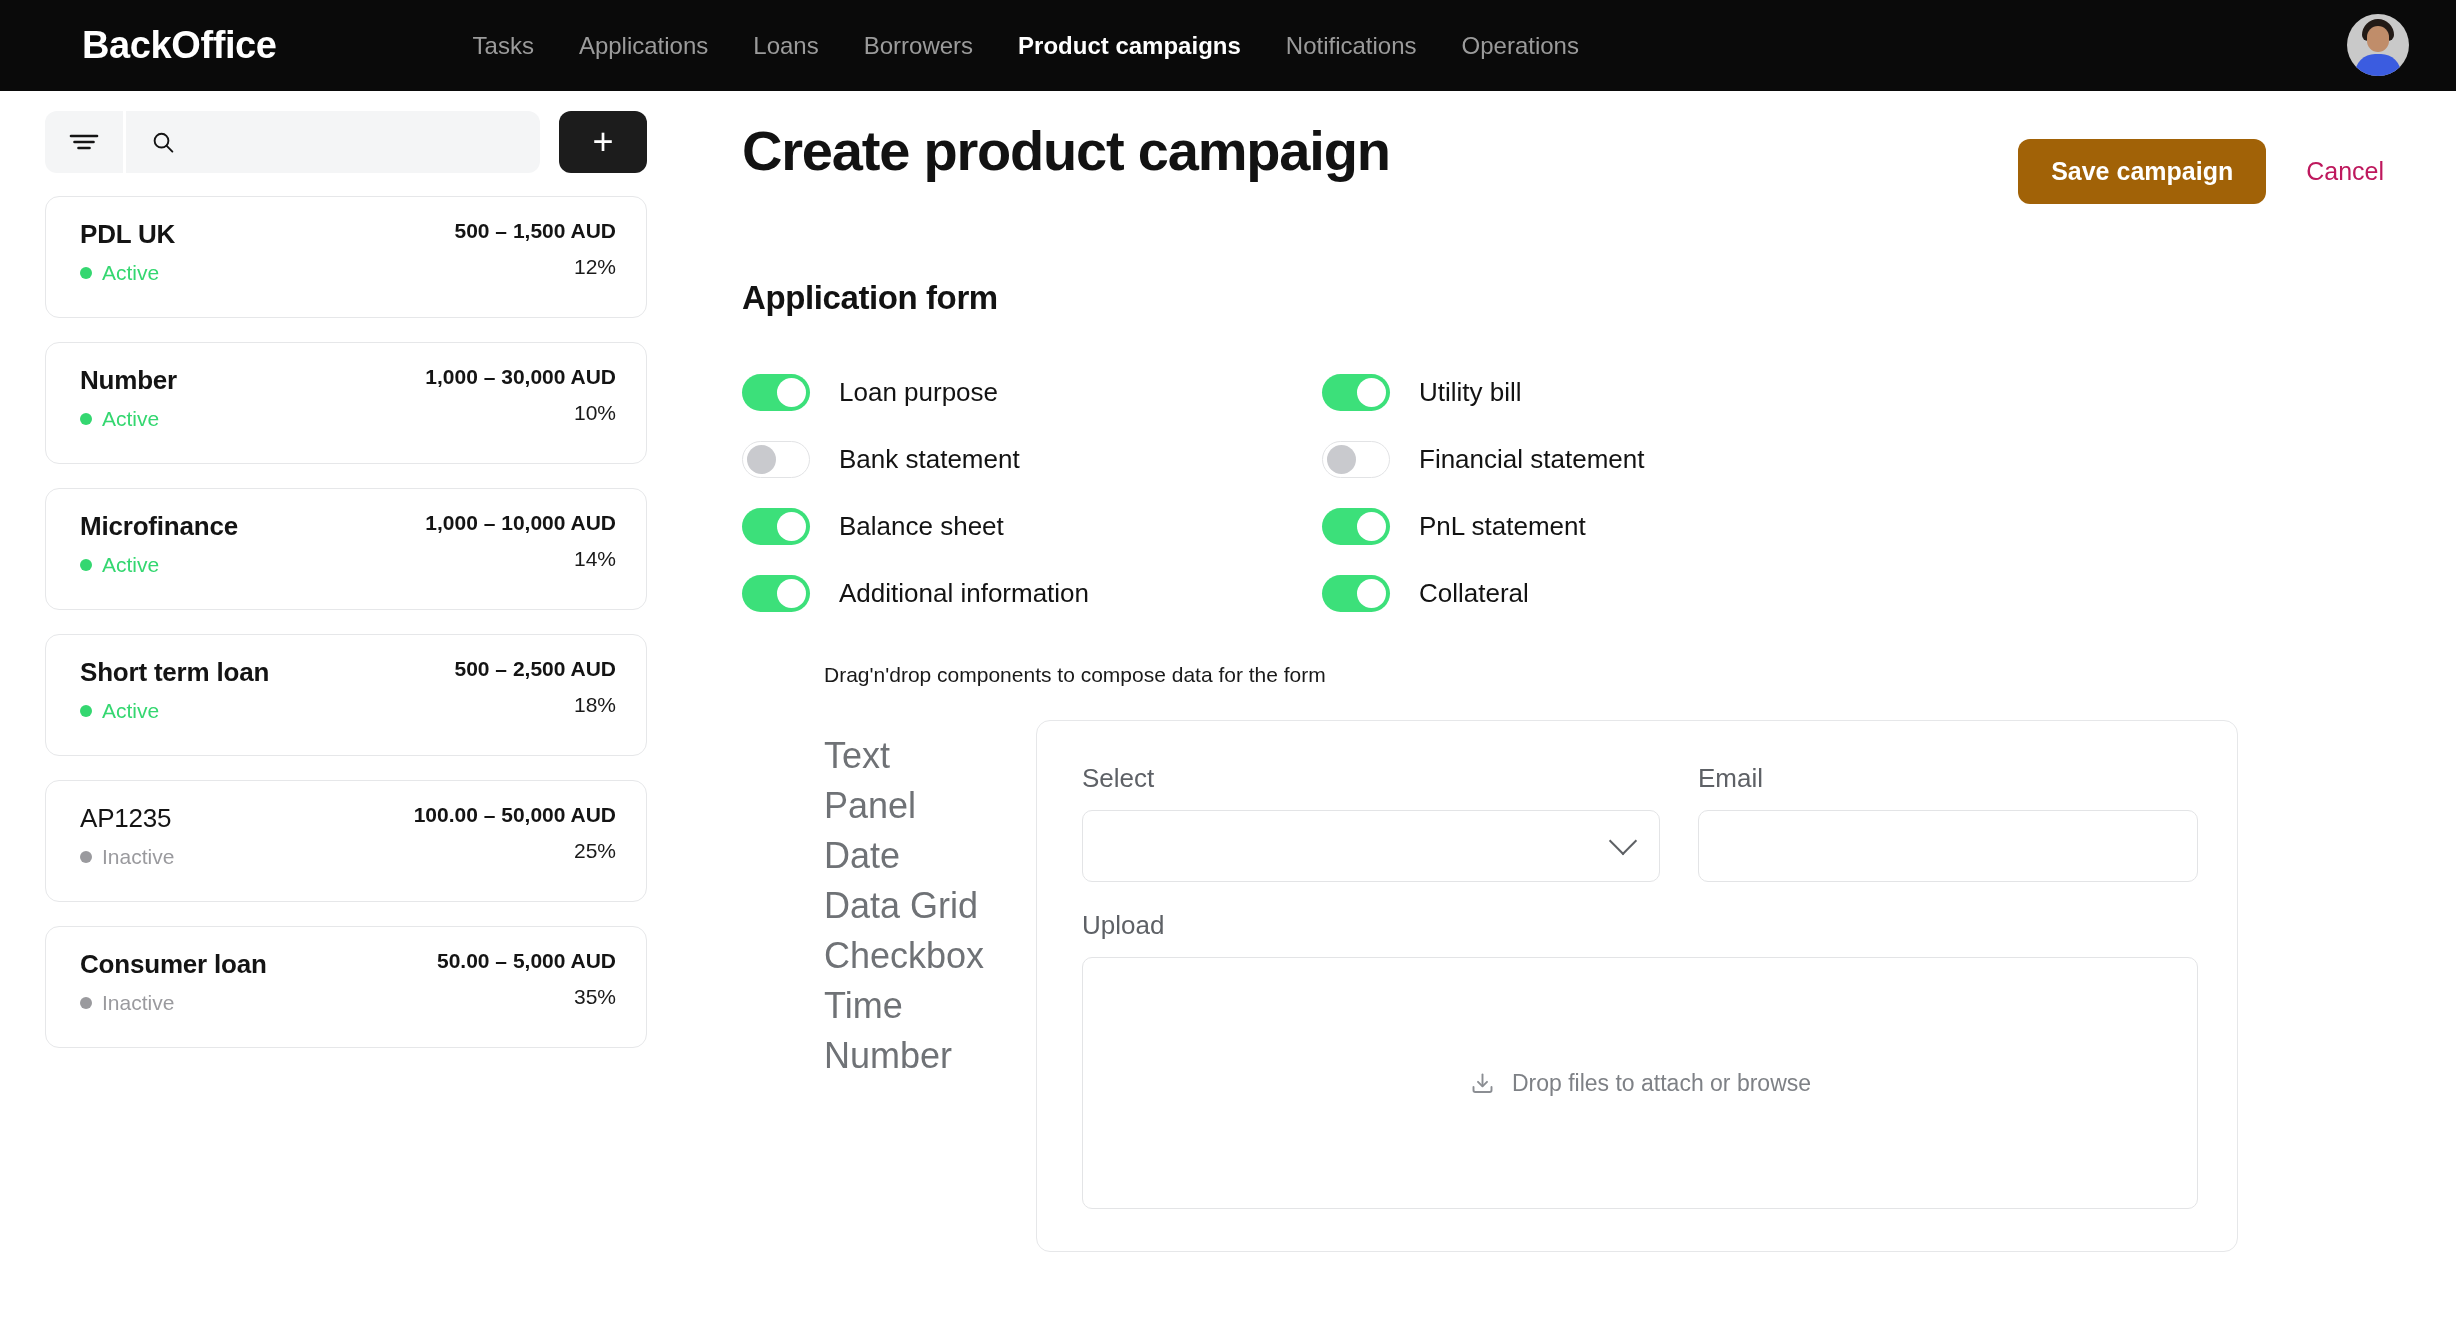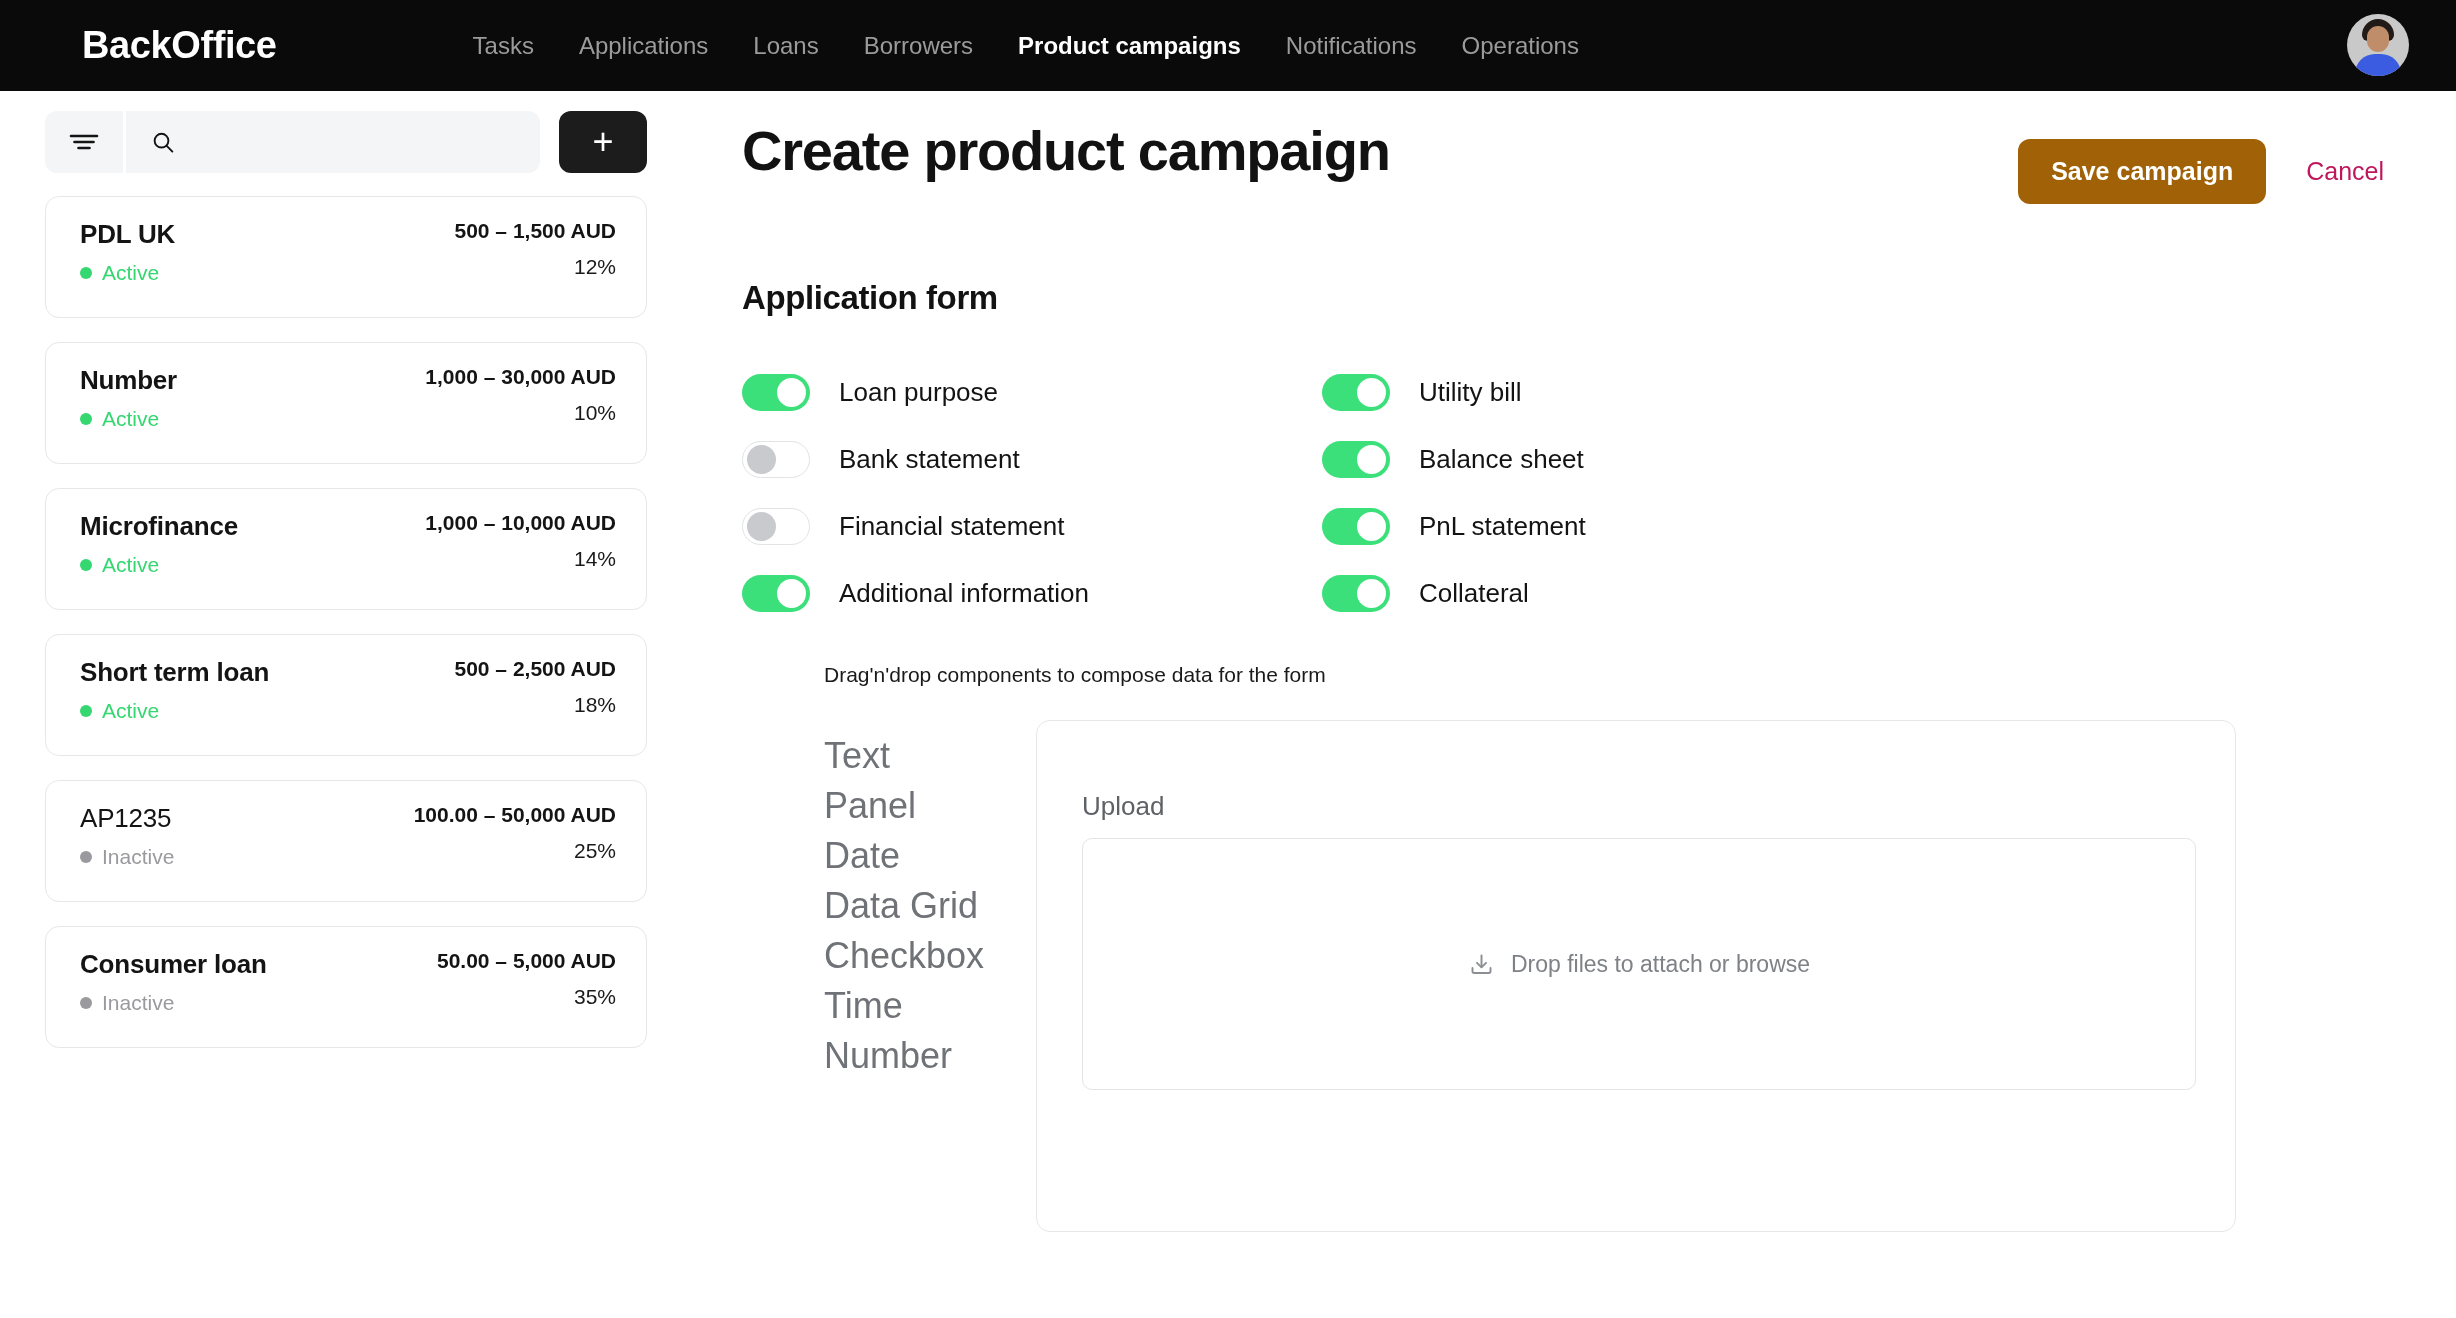--- a/index.html
+++ b/index.html
@@ -438,31 +438,31 @@
         <div class="toggle-label">Utility bill</div>
       </div>
 
       <div class="toggle-row">
         <div class="switch off">
             <div class="knob"></div>
           </div>
         <div class="toggle-label">Bank statement</div>
       </div>
       <div class="toggle-row">
+        <div class="switch off">
+            <div class="knob"></div>
+          </div>
+        <div class="toggle-label">Financial statement</div>
+      </div>
+
+      <div class="toggle-row">
         <div class="switch on">
             <div class="knob"></div>
           </div>
         <div class="toggle-label">Balance sheet</div>
-      </div>
-
-      <div class="toggle-row">
-        <div class="switch off">
-            <div class="knob"></div>
-          </div>
-        <div class="toggle-label">Financial statement</div>
       </div>
       <div class="toggle-row">
         <div class="switch on">
             <div class="knob"></div>
           </div>
         <div class="toggle-label">PnL statement</div>
       </div>
 
       <div class="toggle-row">
         <div class="switch on">
@@ -486,20 +486,35 @@
           <div class="palette-item">Text</div>
           <div class="palette-item">Panel</div>
           <div class="palette-item">Date</div>
           <div class="palette-item">Data Grid</div>
           <div class="palette-item">Checkbox</div>
           <div class="palette-item">Time</div>
           <div class="palette-item">Number</div>
         </div>
 
         <div class="canvas">
+          <div class="field-row">
+            <div class="field select-f">
+              <div class="field-label">Select</div>
+              <div class="field-input">
+                <span></span>
+                <span class="chev"></span>
+              </div>
+            </div>
+            <div class="field email-f">
+              <div class="field-label">Email</div>
+              <div class="field-input">
+                <span></span>
+              </div>
+            </div>
+          </div>
 
           <div class="upload-block">
             <div class="field-label">Upload</div>
             <div class="dropzone">
               <svg width="27" height="27" viewBox="0 0 24 24" fill="none">
                 <path d="M4 15v3a1.5 1.5 0 001.5 1.5h13A1.5 1.5 0 0020 18v-3" stroke="#8b8e93" stroke-width="1.7" stroke-linecap="round"></path>
                 <path d="M12 4v10" stroke="#8b8e93" stroke-width="1.7" stroke-linecap="round"></path>
                 <path d="M8 10.5l4 4 4-4" stroke="#8b8e93" stroke-width="1.7" stroke-linecap="round" stroke-linejoin="round"></path>
               </svg>
               <span class="dropzone-text">Drop files to attach or browse</span>

